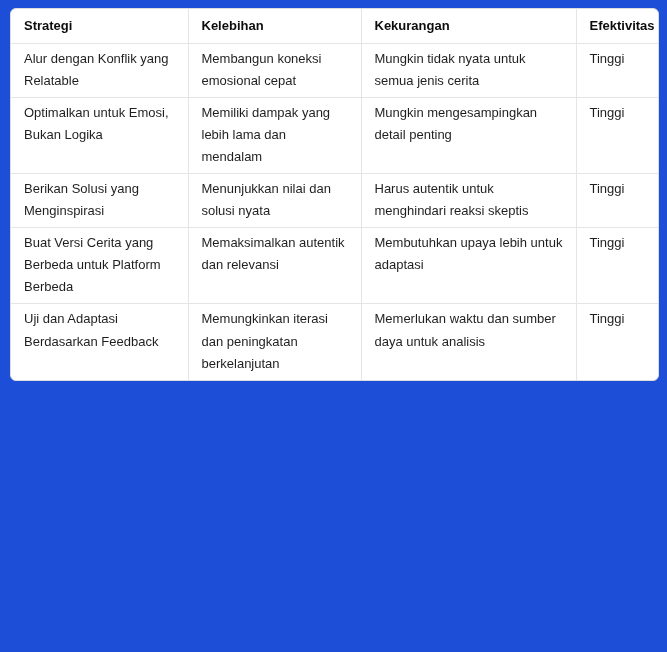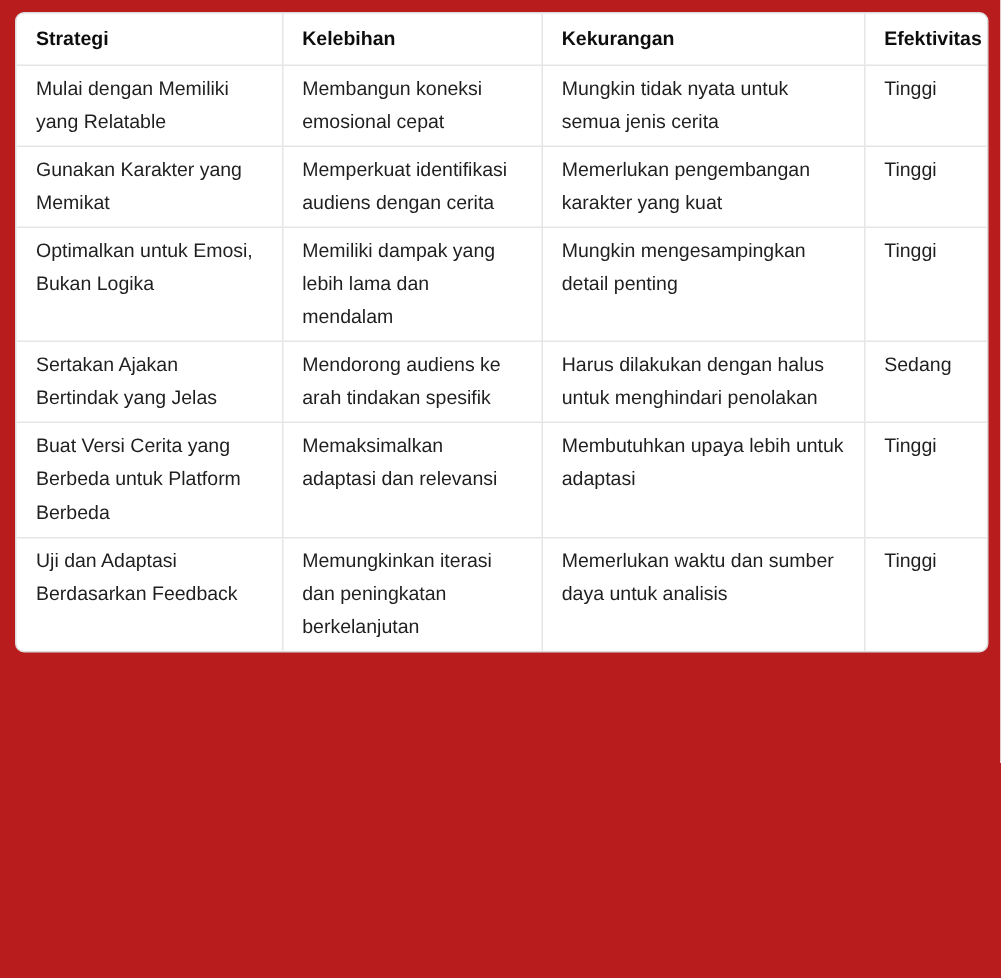--- a/index.html
+++ b/index.html
@@ -8,21 +8,21 @@
     padding: 0;
     width: 667px;
     height: 652px;
     background: #ffffff;
     font-family: "Liberation Sans", sans-serif;
   }
   .canvas {
     position: relative;
     width: 667px;
     height: 652px;
-    background: #b91c1c;
+    background: #1d4ed8;
   }
   .table-wrap {
     position: absolute;
     left: 10px;
     top: 8px;
     width: 649px;
     border: 1px solid #dcdcdc;
     border-radius: 6px;
     overflow: hidden;
     background: #ffffff;
@@ -76,46 +76,40 @@
       <thead>
         <tr>
           <th>Strategi</th>
           <th>Kelebihan</th>
           <th>Kekurangan</th>
           <th>Efektivitas</th>
         </tr>
       </thead>
       <tbody>
           <tr>
-            <td>Mulai dengan Memiliki yang Relatable</td>
+            <td>Alur dengan Konflik yang Relatable</td>
             <td>Membangun koneksi emosional cepat</td>
             <td>Mungkin tidak nyata untuk semua jenis cerita</td>
-            <td>Tinggi</td>
-          </tr>
-          <tr>
-            <td>Gunakan Karakter yang Memikat</td>
-            <td>Memperkuat identifikasi audiens dengan cerita</td>
-            <td>Memerlukan pengembangan karakter yang kuat</td>
             <td>Tinggi</td>
           </tr>
           <tr>
             <td>Optimalkan untuk Emosi, Bukan Logika</td>
             <td>Memiliki dampak yang lebih lama dan mendalam</td>
             <td>Mungkin mengesampingkan detail penting</td>
             <td>Tinggi</td>
           </tr>
           <tr>
-            <td>Sertakan Ajakan Bertindak yang Jelas</td>
-            <td>Mendorong audiens ke arah tindakan spesifik</td>
-            <td>Harus dilakukan dengan halus untuk menghindari penolakan</td>
-            <td>Sedang</td>
+            <td>Berikan Solusi yang Menginspirasi</td>
+            <td>Menunjukkan nilai dan solusi nyata</td>
+            <td>Harus autentik untuk menghindari reaksi skeptis</td>
+            <td>Tinggi</td>
           </tr>
           <tr>
             <td>Buat Versi Cerita yang Berbeda untuk Platform Berbeda</td>
-            <td>Memaksimalkan adaptasi dan relevansi</td>
+            <td>Memaksimalkan autentik dan relevansi</td>
             <td>Membutuhkan upaya lebih untuk adaptasi</td>
             <td>Tinggi</td>
           </tr>
           <tr>
             <td>Uji dan Adaptasi Berdasarkan Feedback</td>
             <td>Memungkinkan iterasi dan peningkatan berkelanjutan</td>
             <td>Memerlukan waktu dan sumber daya untuk analisis</td>
             <td>Tinggi</td>
           </tr>
         </tbody>

